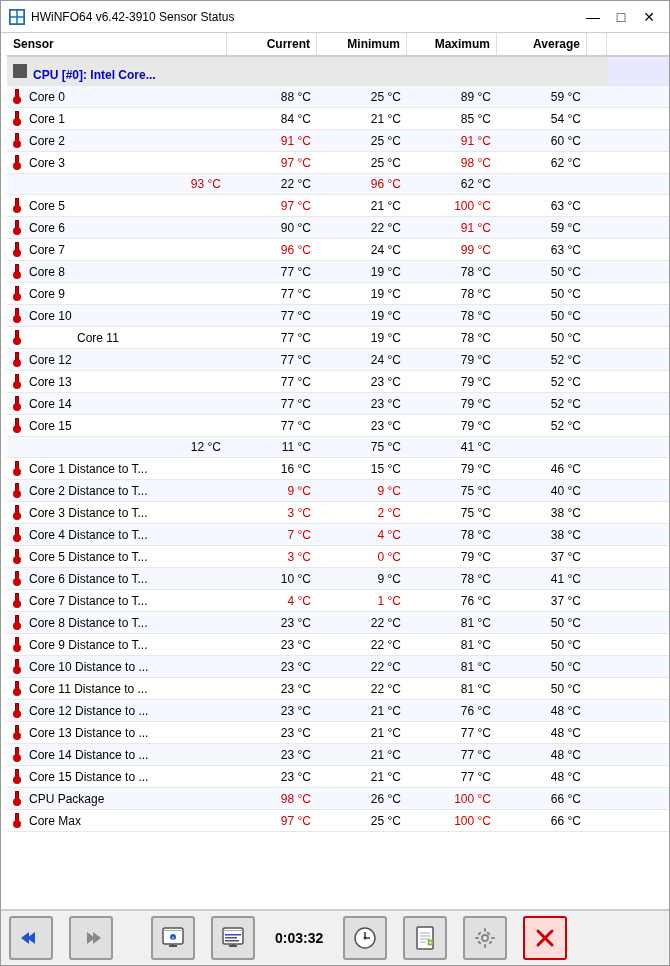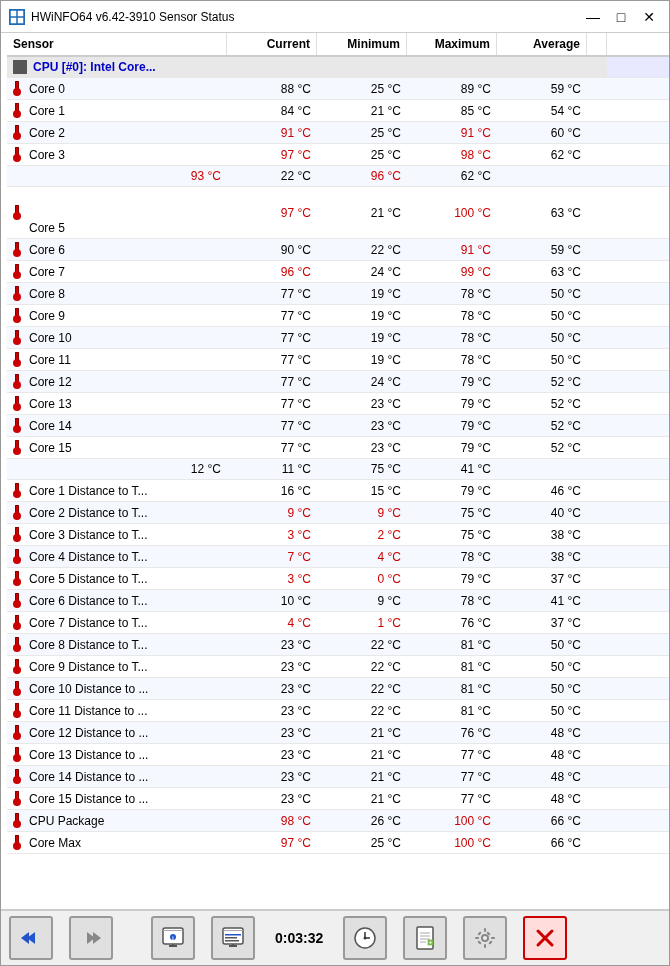--- a/index.html
+++ b/index.html
@@ -72,21 +72,21 @@
       <div class="th right">Minimum</div>
       <div class="th right">Maximum</div>
       <div class="th right">Average</div>
       <div class="th"></div>
     </div>
 
     <div class="table-body" id="table-body">
     <div class="row header-row">
       <div class="cell" style="grid-column:1/7; background:#e8e8e8; font-weight:bold;">
         <span style="width:14px;height:14px;background:#555;display:inline-block;margin-right:6px;flex-shrink:0;"></span>
-        <span style="color:#0000cc;">CPU [#0]: Intel Core...</span>
+        <span style="color:#0000cc;margin-top:8px;">CPU [#0]: Intel Core...</span>
       </div>
     </div>
         <div class="row">
       <div class="cell sensor-name">
         <span style="display:inline-flex;flex-direction:column;align-items:center;margin-right:4px;flex-shrink:0;">
           <span style="width:4px;height:8px;background:#cc0000;border:1px solid #880000;border-bottom:none;border-radius:1px 1px 0 0;display:block;"></span>
           <span style="width:8px;height:8px;background:#cc0000;border-radius:50%;margin-top:-1px;display:block;"></span>
         </span>
         <span style="overflow:hidden;white-space:nowrap;">Core 0</span>
       </div>
@@ -144,21 +144,21 @@
       <div class="cell right red">96 °C</div>
       <div class="cell right black">62 °C</div>
       <div class="cell"></div>
     </div>
         <div class="row">
       <div class="cell sensor-name">
         <span style="display:inline-flex;flex-direction:column;align-items:center;margin-right:4px;flex-shrink:0;">
           <span style="width:4px;height:8px;background:#cc0000;border:1px solid #880000;border-bottom:none;border-radius:1px 1px 0 0;display:block;"></span>
           <span style="width:8px;height:8px;background:#cc0000;border-radius:50%;margin-top:-1px;display:block;"></span>
         </span>
-        <span style="overflow:hidden;white-space:nowrap;margin-top:31px;">Core 5</span>
+        <span style="overflow:hidden;white-space:nowrap;">Core 5</span>
       </div>
       <div class="cell right red">97 °C</div>
       <div class="cell right black">21 °C</div>
       <div class="cell right red">100 °C</div>
       <div class="cell right black">63 °C</div>
       <div class="cell"></div>
     </div>
         <div class="row">
       <div class="cell sensor-name">
         <span style="display:inline-flex;flex-direction:column;align-items:center;margin-right:4px;flex-shrink:0;">
@@ -228,21 +228,21 @@
       <div class="cell right black">78 °C</div>
       <div class="cell right black">50 °C</div>
       <div class="cell"></div>
     </div>
         <div class="row">
       <div class="cell sensor-name">
         <span style="display:inline-flex;flex-direction:column;align-items:center;margin-right:4px;flex-shrink:0;">
           <span style="width:4px;height:8px;background:#cc0000;border:1px solid #880000;border-bottom:none;border-radius:1px 1px 0 0;display:block;"></span>
           <span style="width:8px;height:8px;background:#cc0000;border-radius:50%;margin-top:-1px;display:block;"></span>
         </span>
-        <span style="overflow:hidden;white-space:nowrap;">Core 11</span>
+        <span style="overflow:hidden;white-space:nowrap;margin-left:48px;">Core 11</span>
       </div>
       <div class="cell right black">77 °C</div>
       <div class="cell right black">19 °C</div>
       <div class="cell right black">78 °C</div>
       <div class="cell right black">50 °C</div>
       <div class="cell"></div>
     </div>
         <div class="row">
       <div class="cell sensor-name">
         <span style="display:inline-flex;flex-direction:column;align-items:center;margin-right:4px;flex-shrink:0;">

